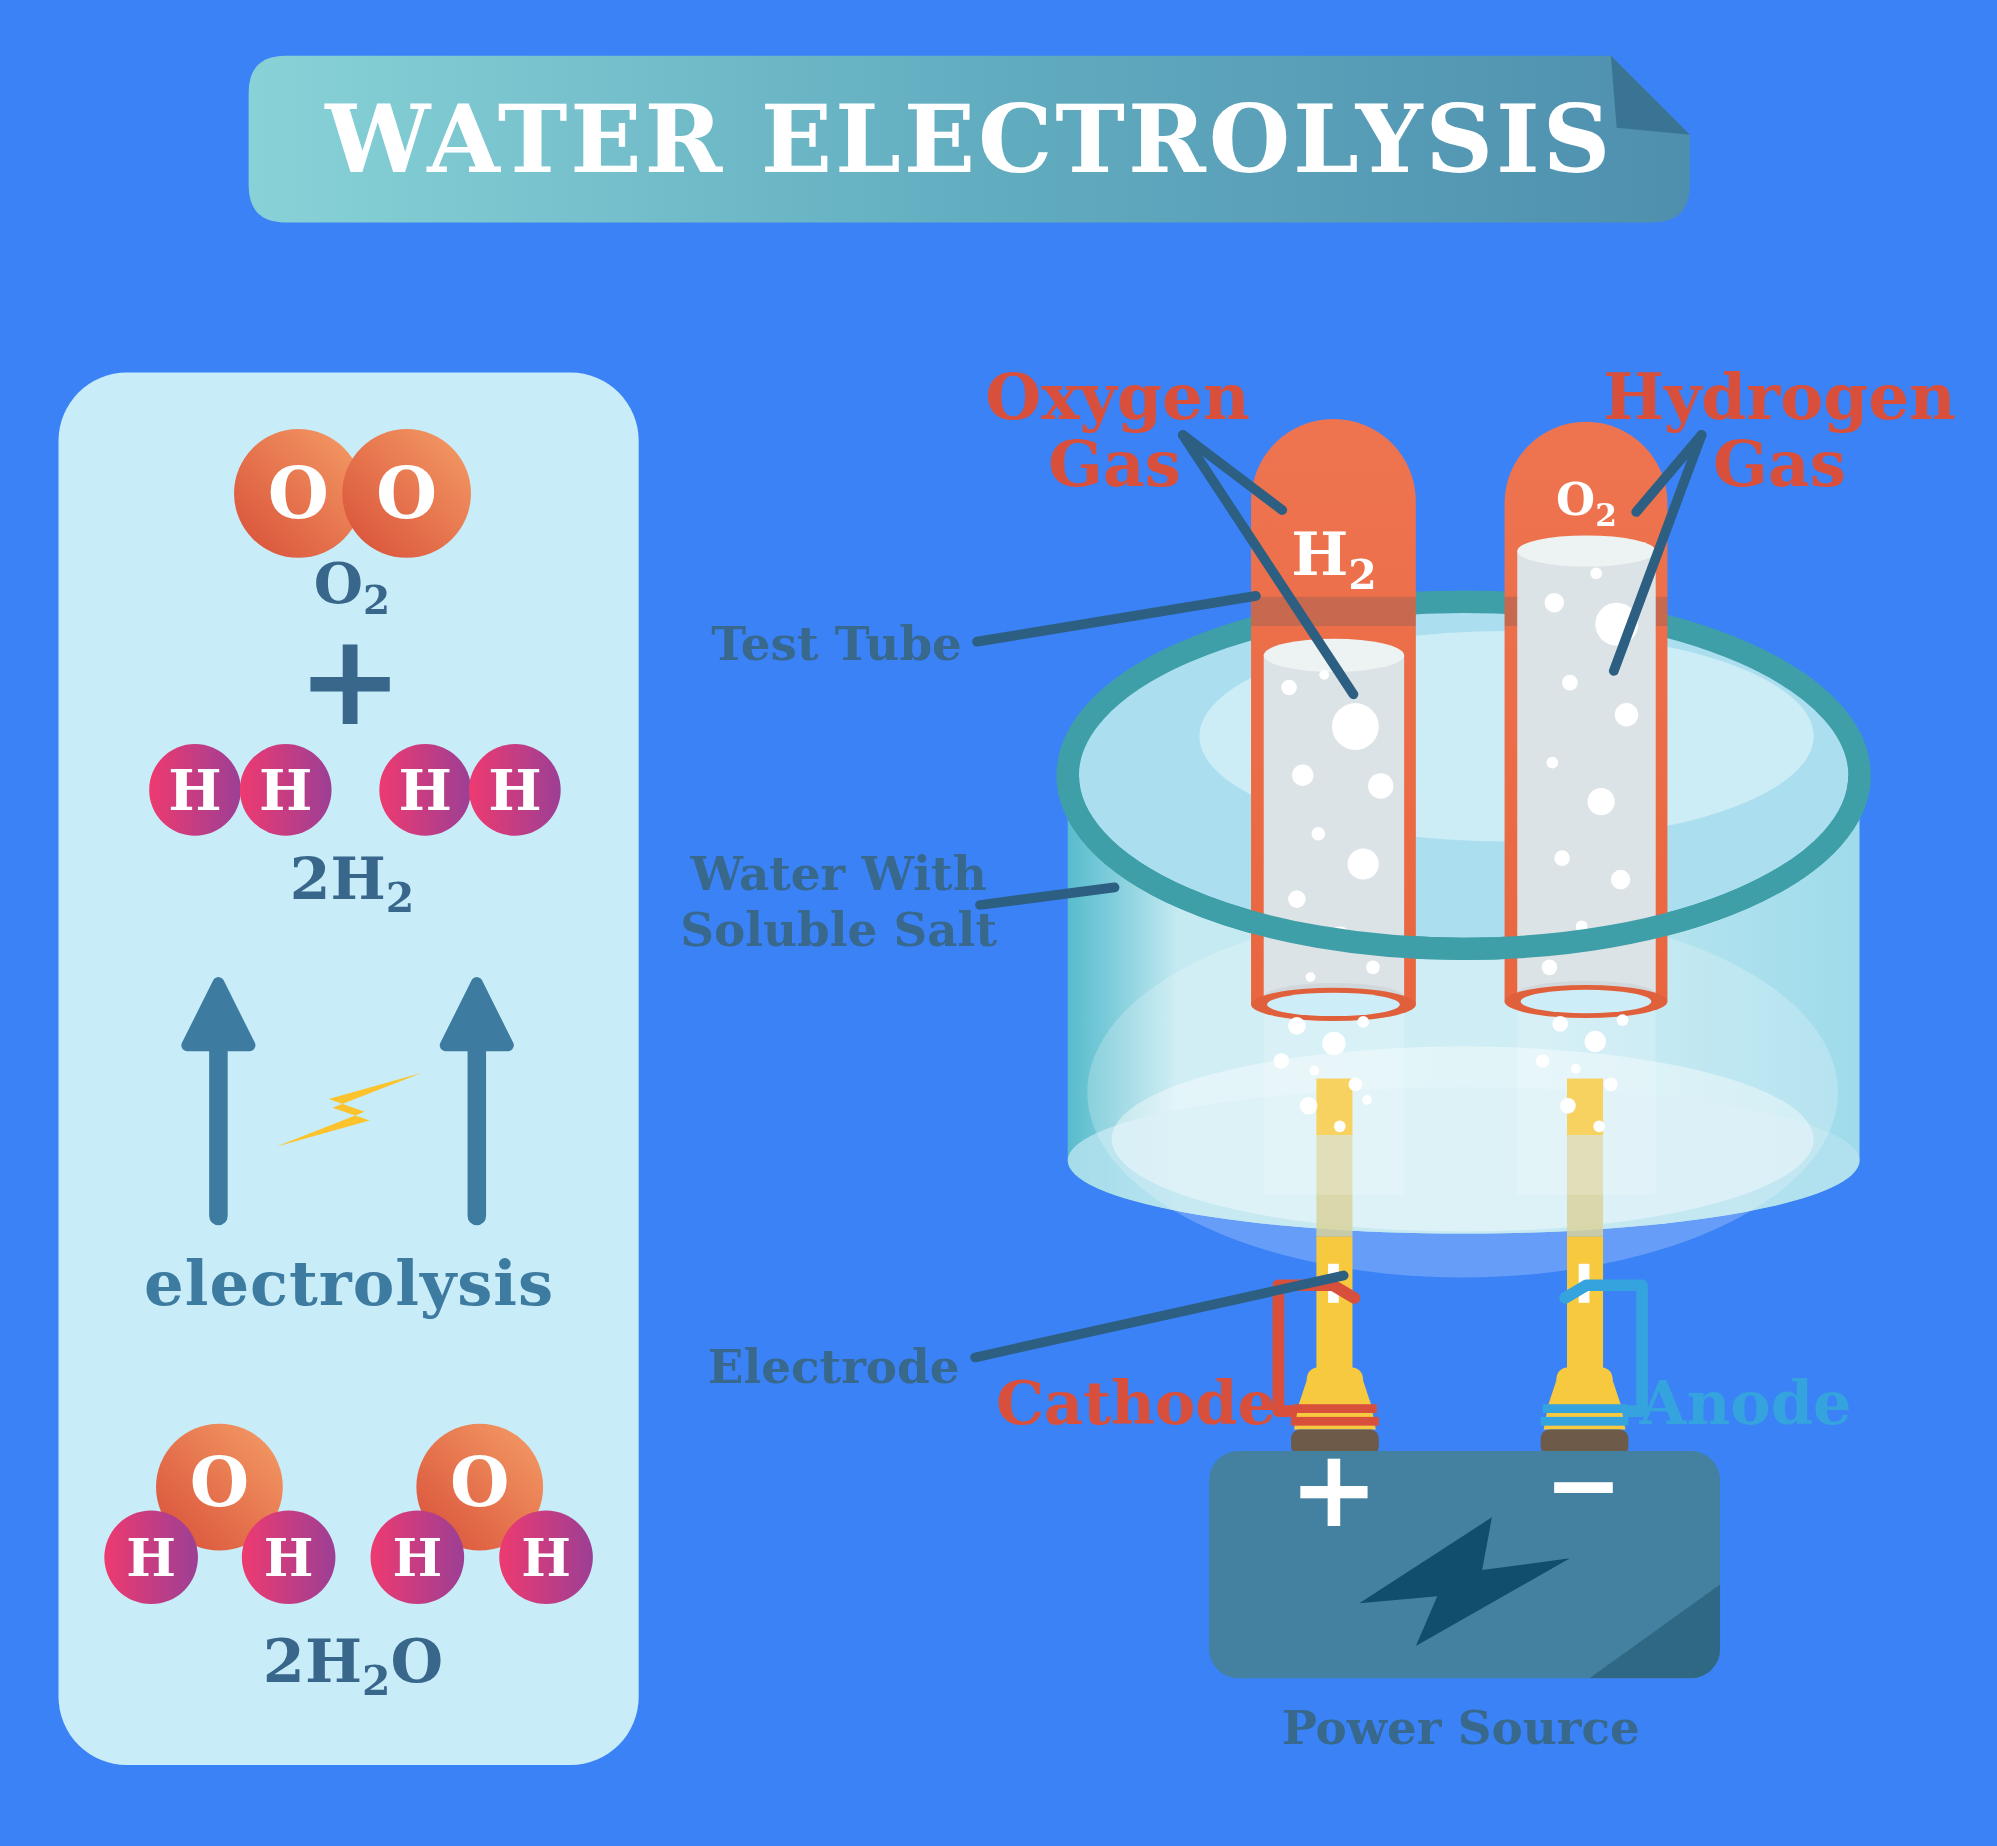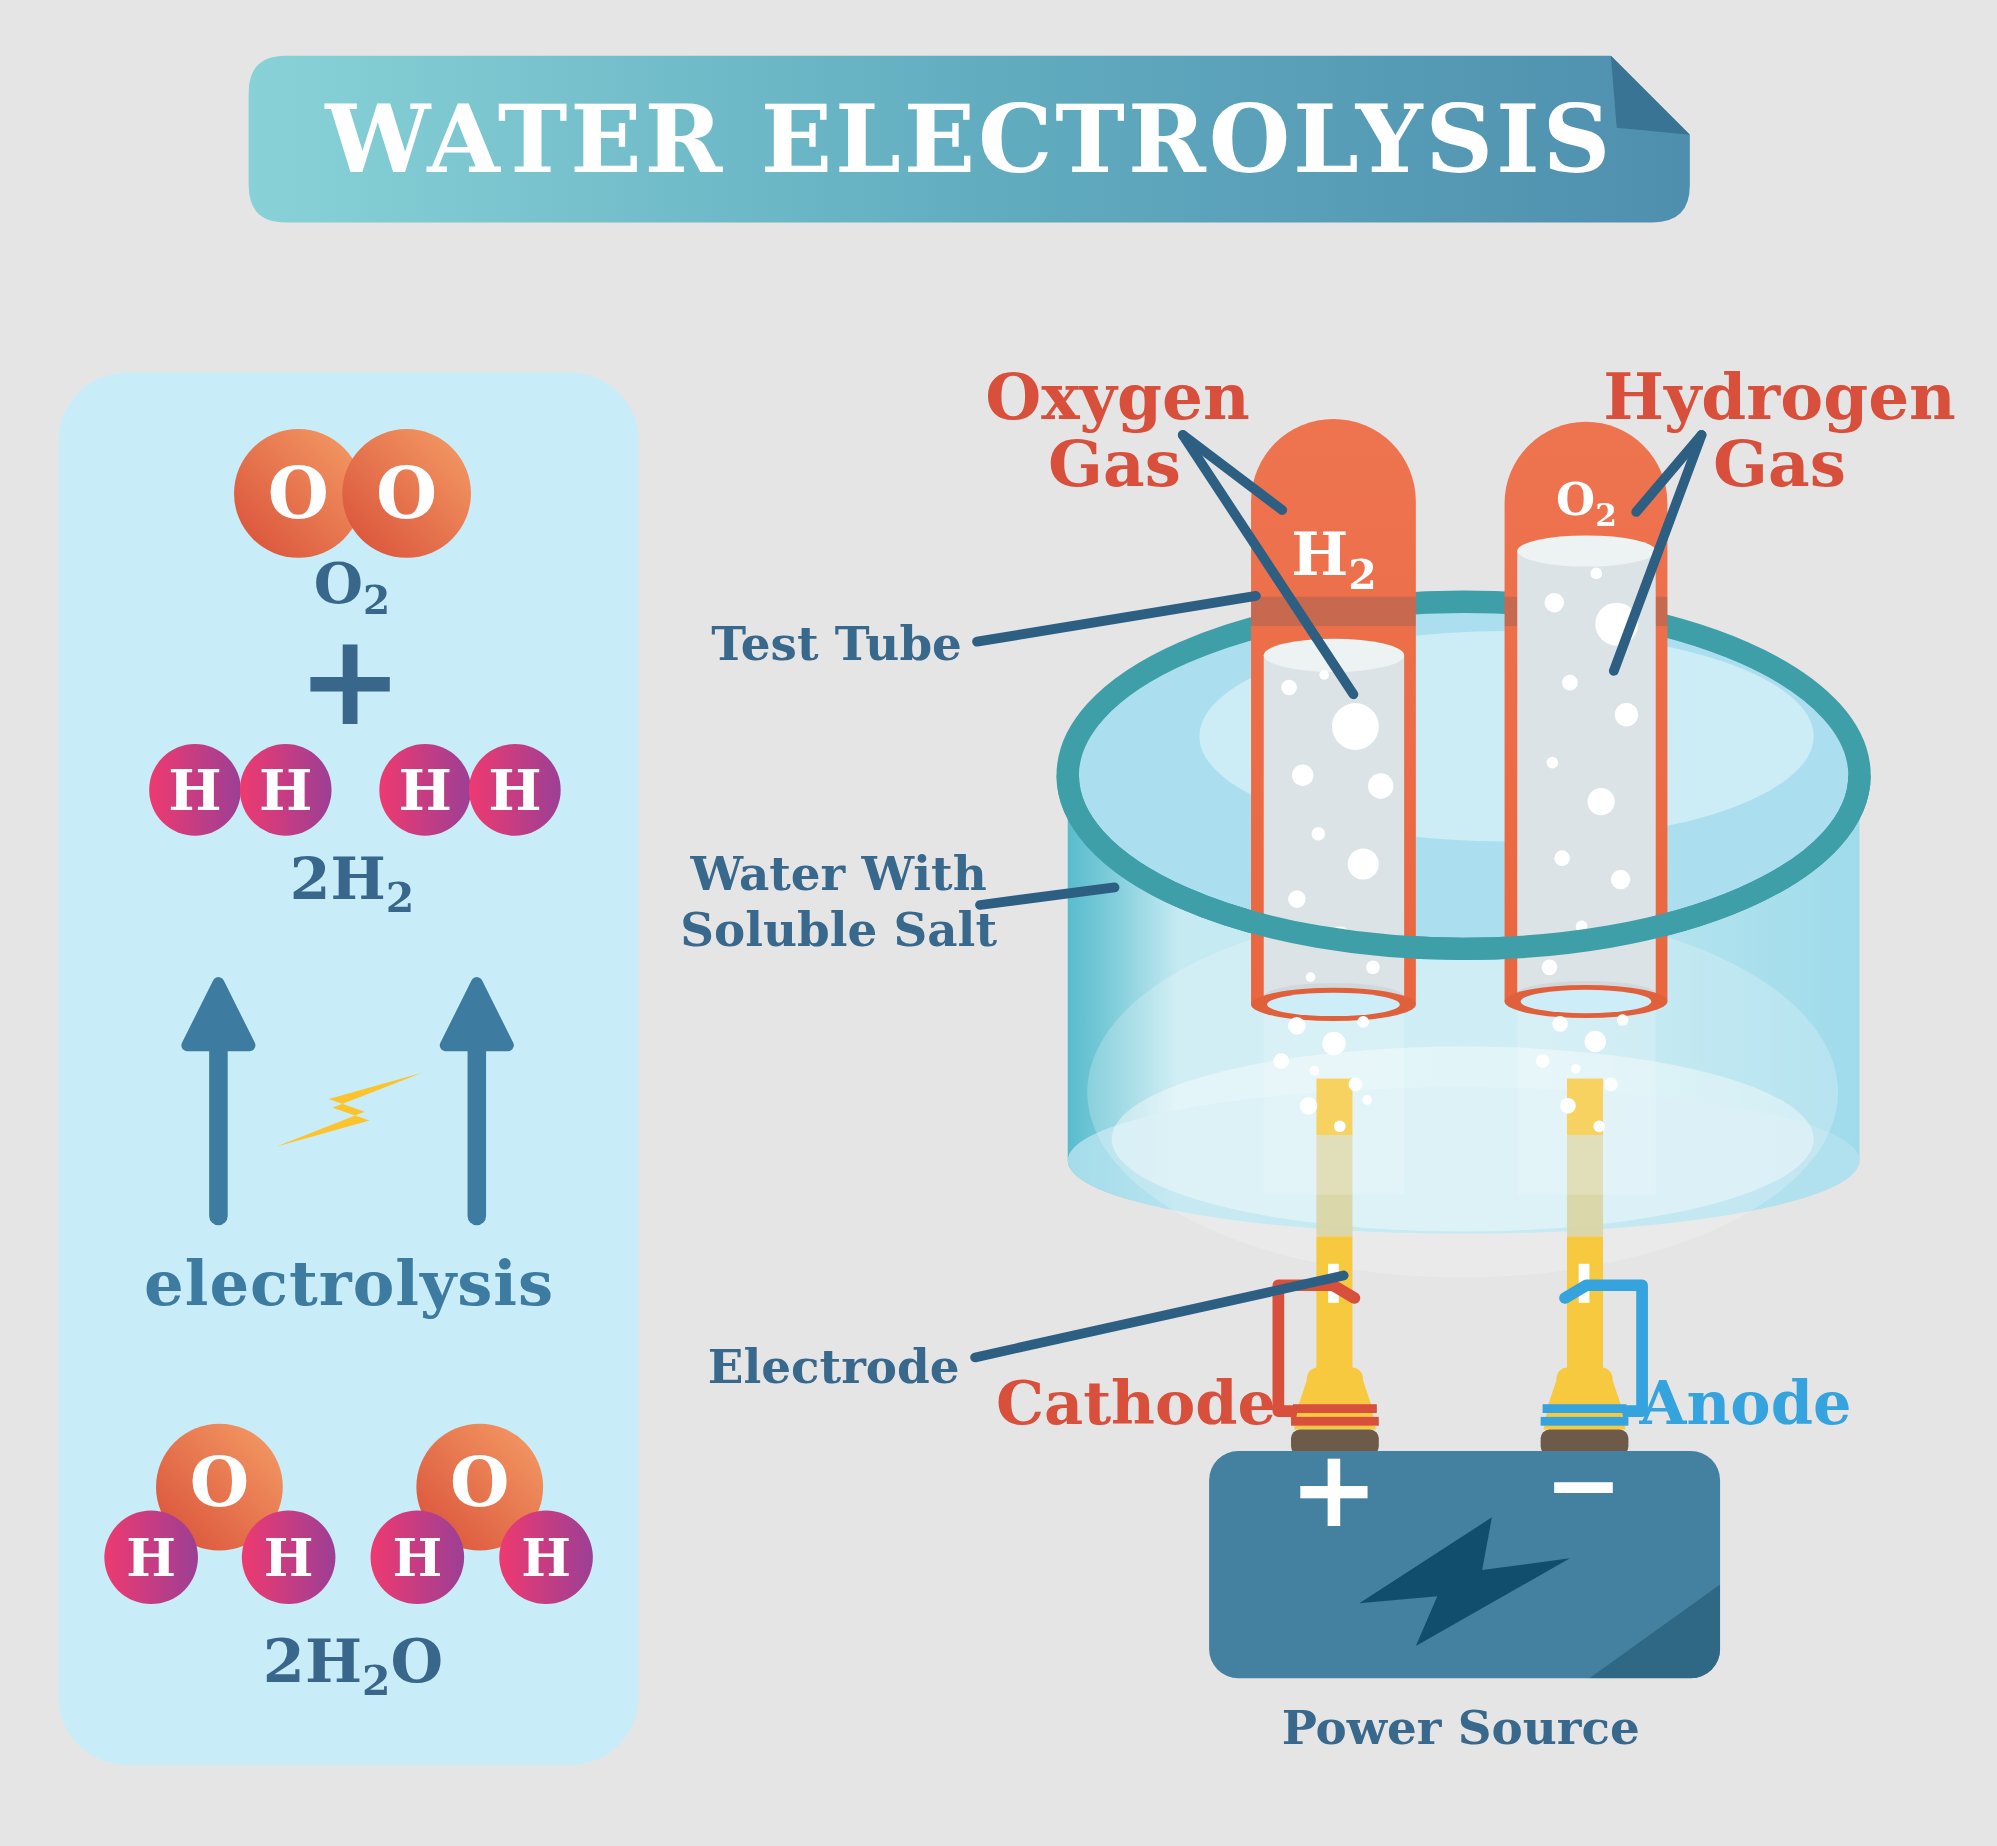--- a/index.html
+++ b/index.html
@@ -1,16 +1,16 @@
 <!DOCTYPE html>
 <html><head>
 <meta charset="utf-8">
 <style>
   html,body{margin:0;padding:0;background:#ffffff;}
-  .stage{width:1997px;height:1846px;position:relative;background:#e5e5e5;}
+  .stage{width:1997px;height:1846px;position:relative;background:#3b82f6;}
   svg{display:block;}
   text{font-family:"DejaVu Serif", serif;font-weight:bold;}
   .sans{font-family:"DejaVu Sans", sans-serif;font-weight:bold;}
 </style>
 </head>
 <body>
 
 <div class="stage">
 <svg width="1997" height="1846" viewBox="0 0 2048 1893" xmlns="http://www.w3.org/2000/svg">
   <defs>

